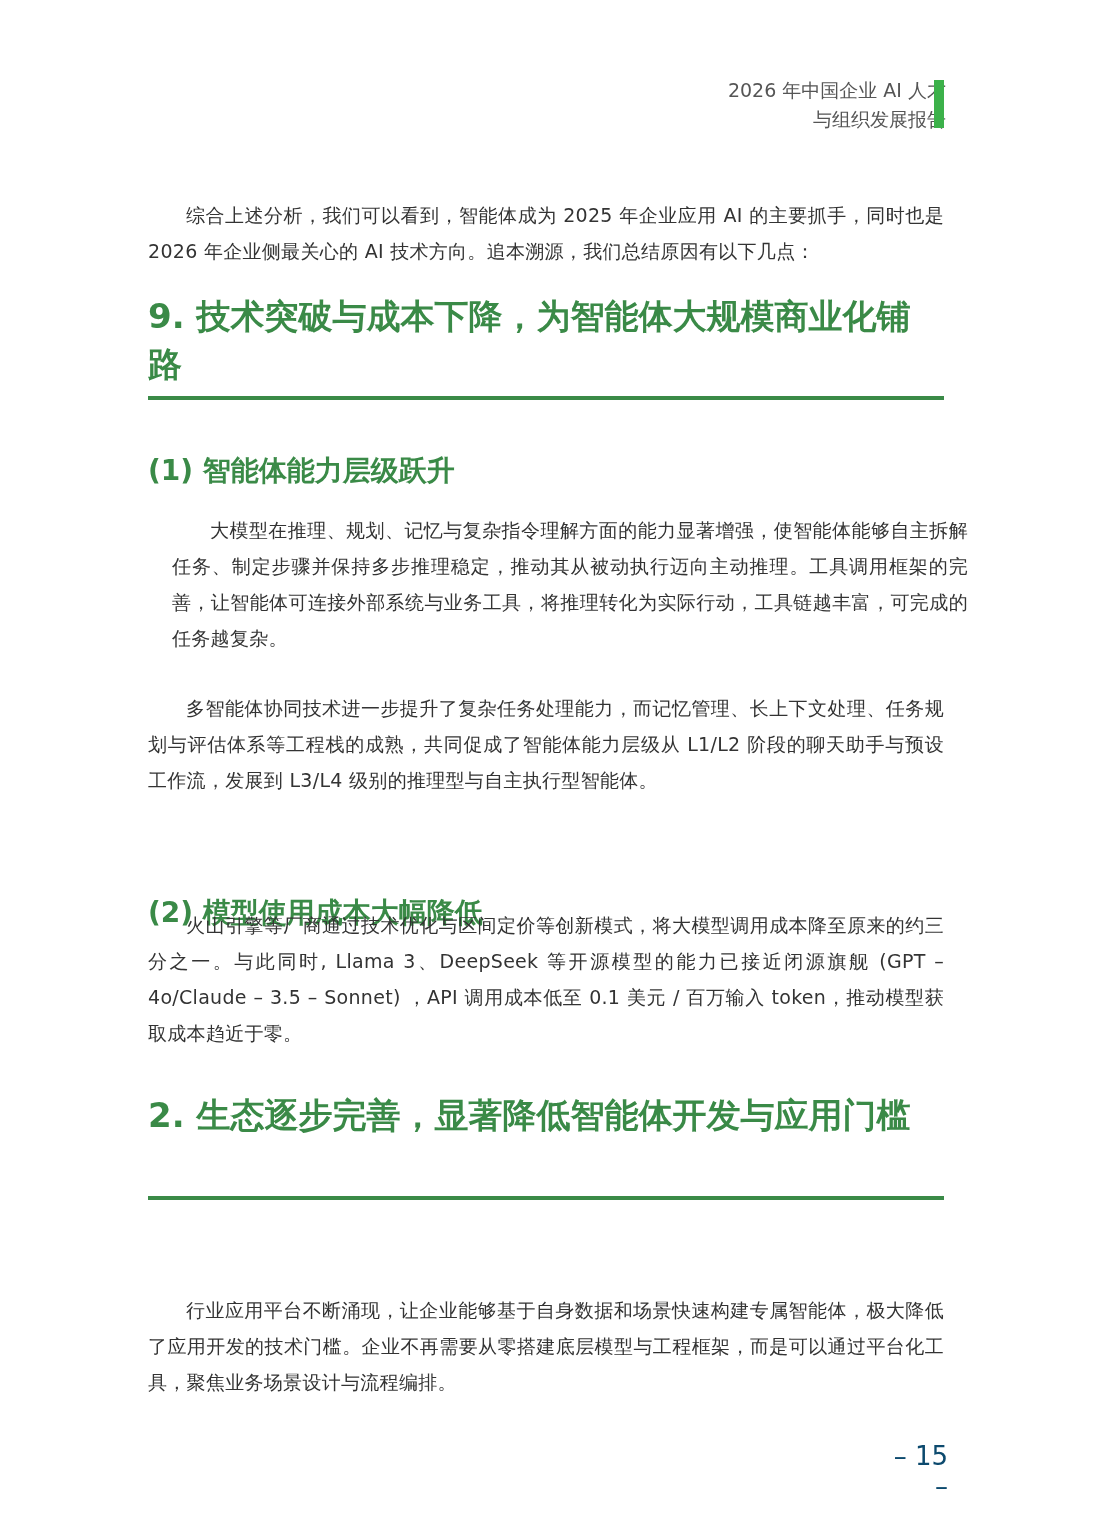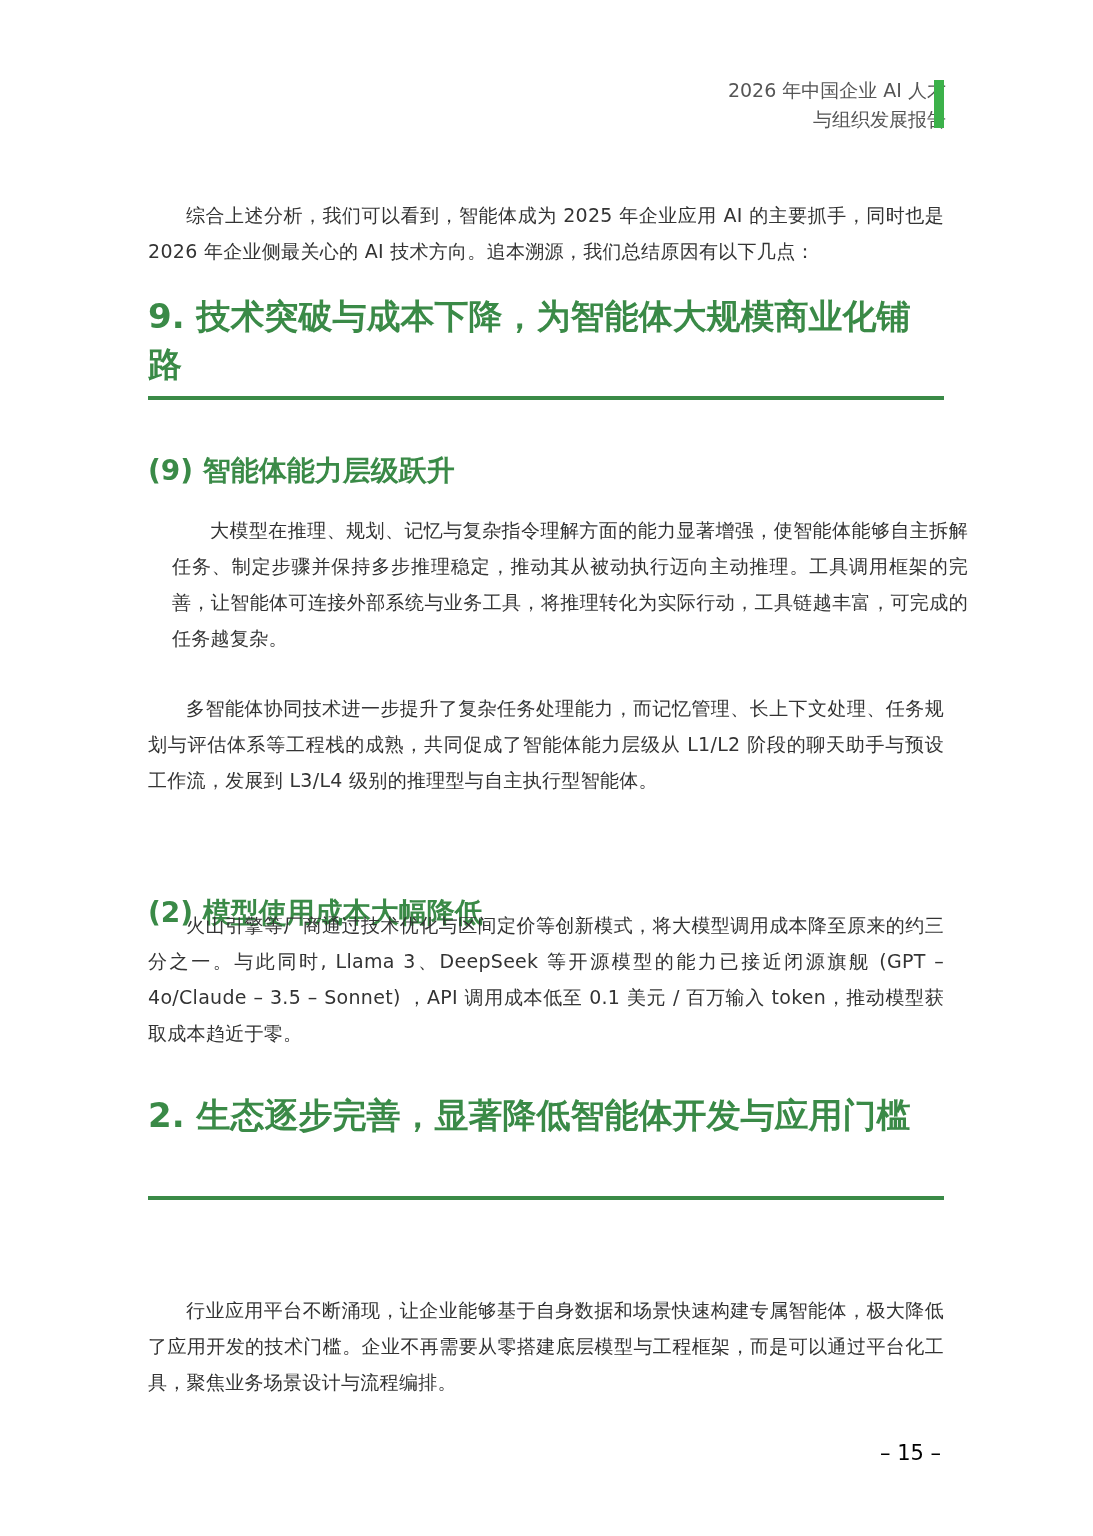--- a/index.html
+++ b/index.html
@@ -32,39 +32,39 @@
     }
     .h1-rule {
       position: absolute; left: 0; width: 796px; height: 4px; background: #3a8a47;
     }
     .h2 {
       position: absolute; left: 0; font-size: 28px; line-height: 40px;
       font-weight: bold; color: #3a8a47; margin: 0;
     }
     .page-num {
       position: absolute; top: 1441px; left: 880px; width: 68px;
-      font-size: 21px; color: #000000;
+      font-size: 26px; text-align: right; color: #0c4a6e;
     }
   </style>
 </head>
 <body>
 
 <div class="header">
   <div>2026 年中国企业 AI 人才</div>
   <div>与组织发展报告</div>
 </div>
 <div class="header-bar"></div>
 
 <div class="content">
   <p class="para" style="top:177px;margin-top:20px;">综合上述分析，我们可以看到，智能体成为 2025 年企业应用 AI 的主要抓手，同时也是 2026 年企业侧最关心的 AI 技术方向。追本溯源，我们总结原因有以下几点：</p>
 
   <h1 class="h1" style="top:292px;">9. 技术突破与成本下降，为智能体大规模商业化铺路</h1>
   <div class="h1-rule" style="top:396px;"></div>
 
-  <h2 class="h2" style="top:451px;">(9) 智能体能力层级跃升</h2>
+  <h2 class="h2" style="top:451px;">(1) 智能体能力层级跃升</h2>
   <p class="para" style="top:512px;margin-left:24px;">大模型在推理、规划、记忆与复杂指令理解方面的能力显著增强，使智能体能够自主拆解任务、制定步骤并保持多步推理稳定，推动其从被动执行迈向主动推理。工具调用框架的完善，让智能体可连接外部系统与业务工具，将推理转化为实际行动，工具链越丰富，可完成的任务越复杂。</p>
   <p class="para" style="top:690px;">多智能体协同技术进一步提升了复杂任务处理能力，而记忆管理、长上下文处理、任务规划与评估体系等工程栈的成熟，共同促成了智能体能力层级从 L1/L2 阶段的聊天助手与预设工作流，发展到 L3/L4 级别的推理型与自主执行型智能体。</p>
 
   <h2 class="h2" style="top:893px;">(2) 模型使用成本大幅降低</h2>
   <p class="para" style="top:907px;">火山引擎等厂商通过技术优化与区间定价等创新模式，将大模型调用成本降至原来的约三分之一。与此同时, Llama 3、DeepSeek 等开源模型的能力已接近闭源旗舰 (GPT – 4o/Claude – 3.5 – Sonnet) ，API 调用成本低至 0.1 美元 / 百万输入 token，推动模型获取成本趋近于零。</p>
 
   <h1 class="h1" style="top:1091px;">2. 生态逐步完善，显著降低智能体开发与应用门槛</h1>
   <div class="h1-rule" style="top:1196px;"></div>
 
   <p class="para" style="top:1256px;margin-top:36px;">行业应用平台不断涌现，让企业能够基于自身数据和场景快速构建专属智能体，极大降低了应用开发的技术门槛。企业不再需要从零搭建底层模型与工程框架，而是可以通过平台化工具，聚焦业务场景设计与流程编排。</p>

